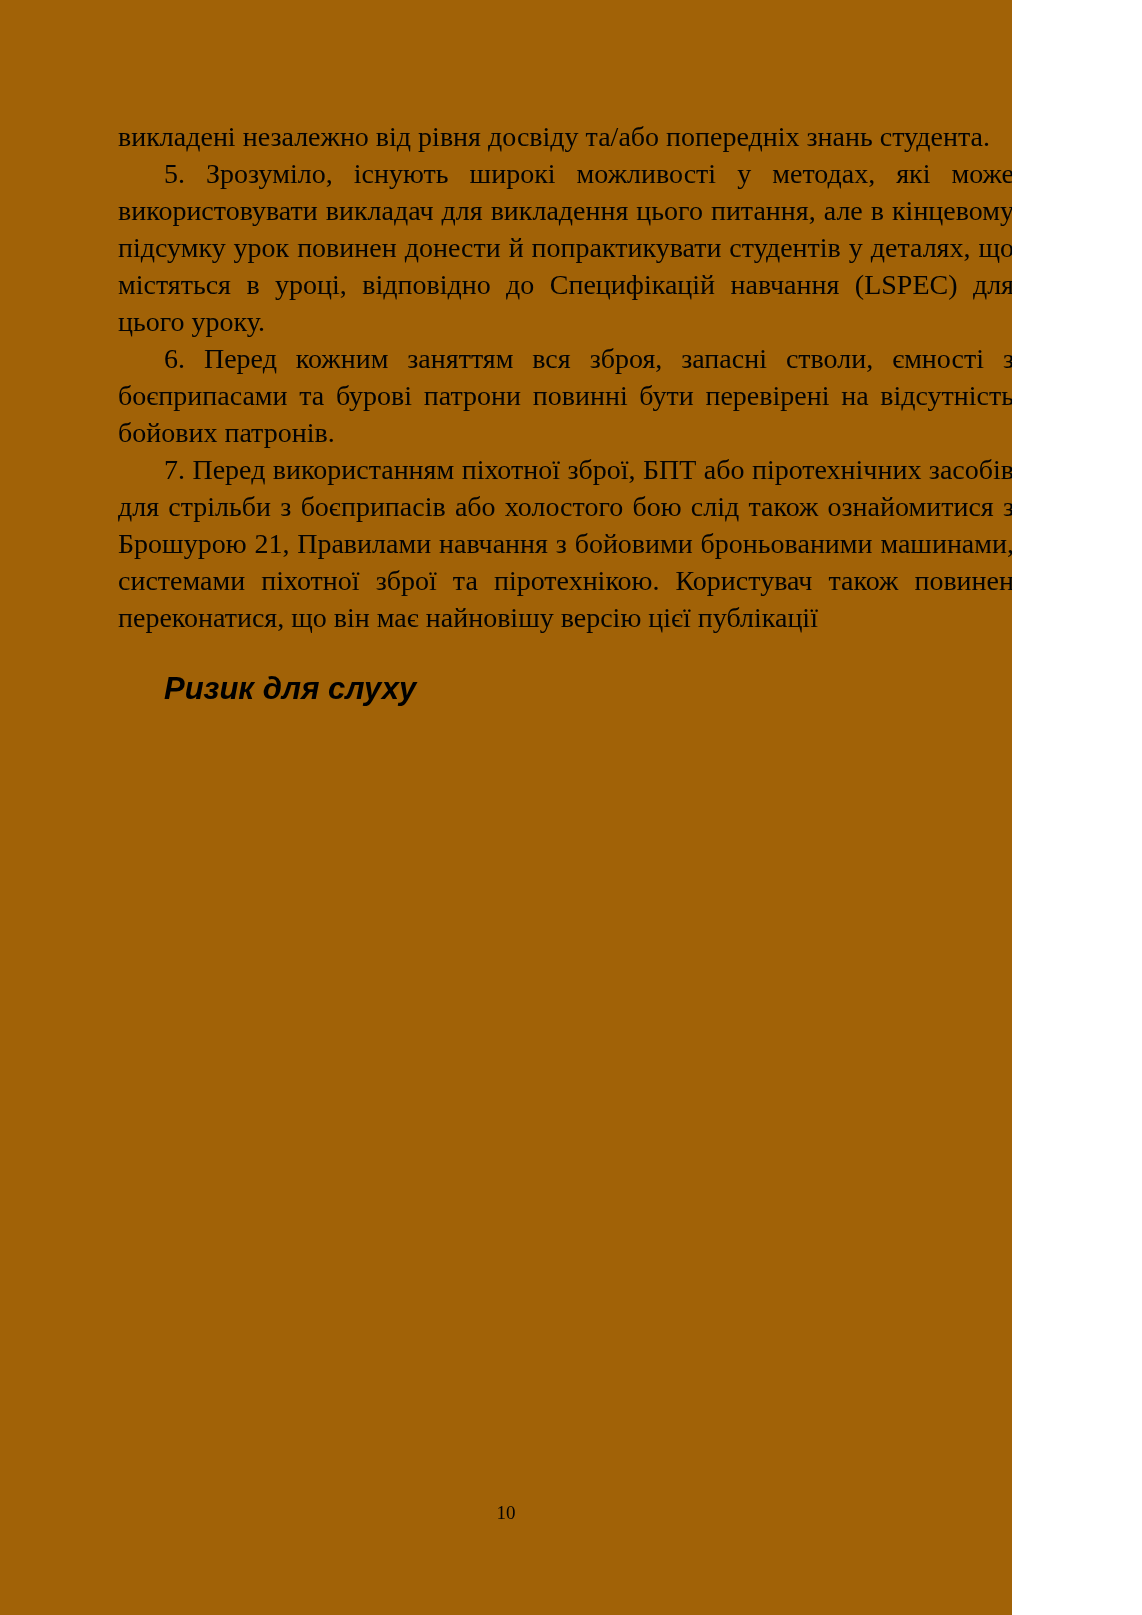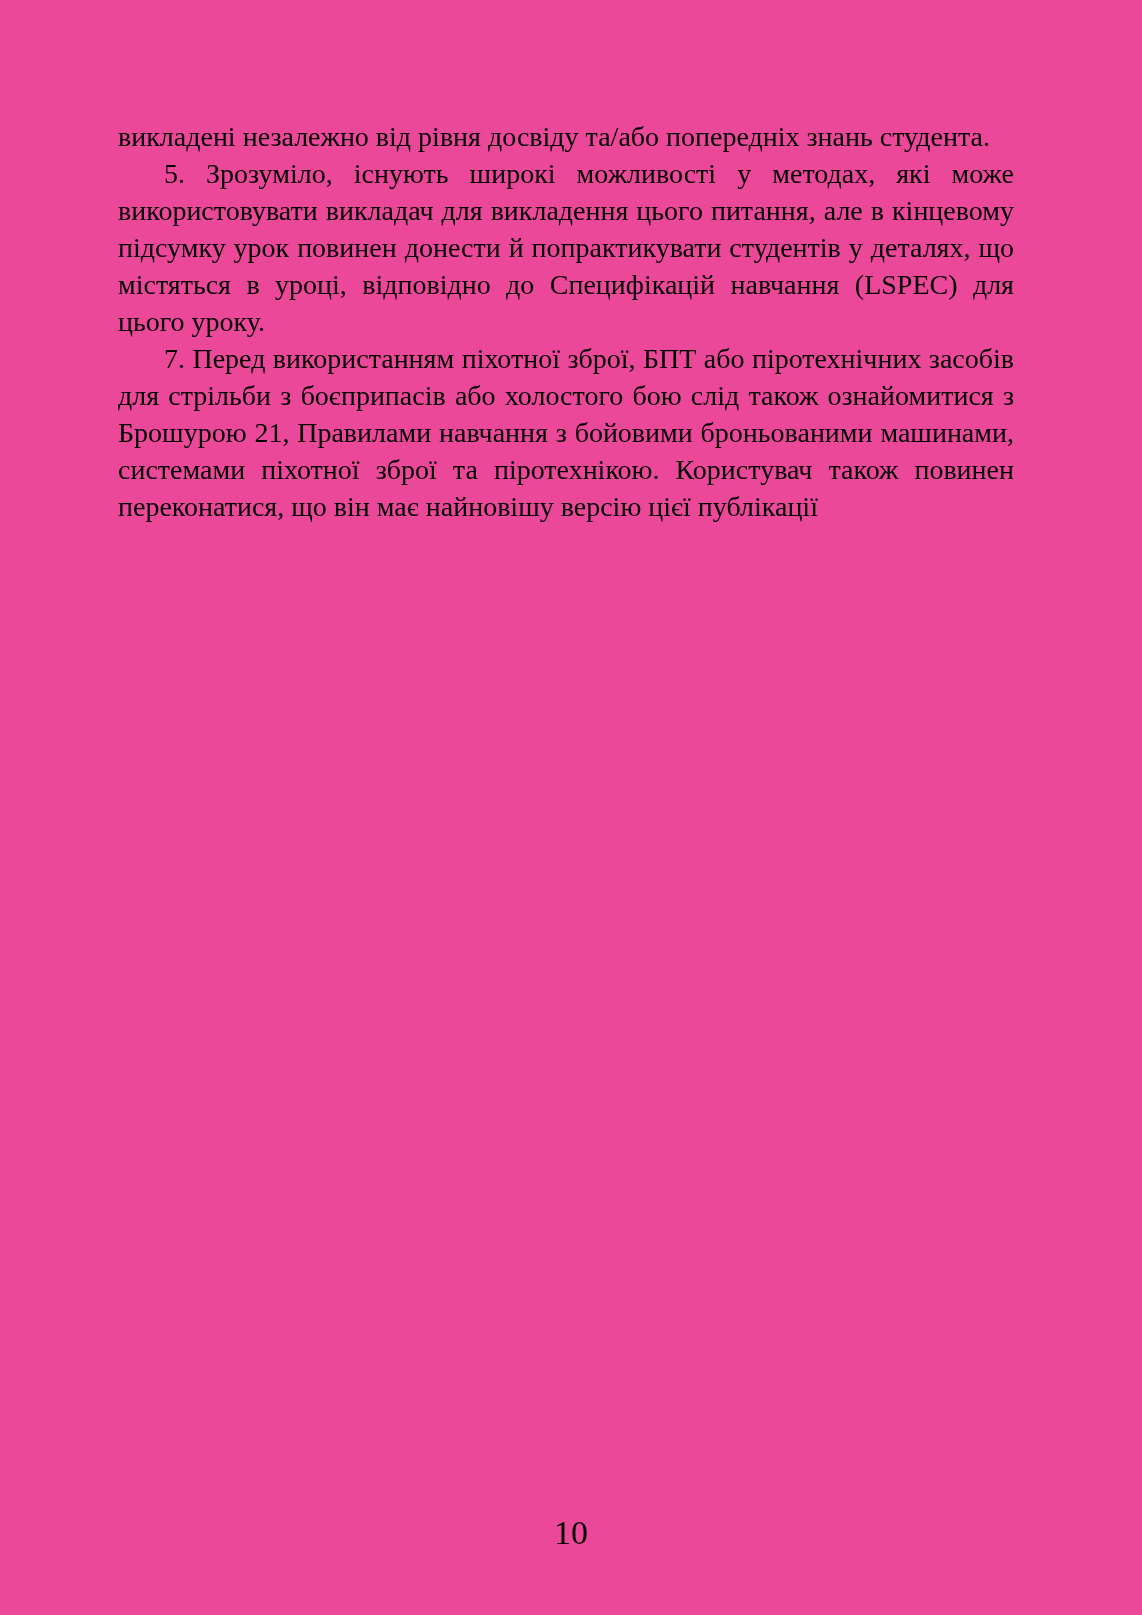--- a/index.html
+++ b/index.html
@@ -2,23 +2,23 @@
 <html><head>
 <meta charset="utf-8">
 <style>
   html, body {
     margin: 0;
     padding: 0;
     background: #ffffff;
   }
   .page {
     position: relative;
-    width: 1142px;
+    width: 1012px;
     height: 1615px;
-    background: #ec4899;
+    background: #a16207;
     color: #000000;
     font-family: "Liberation Serif", serif;
     overflow: hidden;
   }
   .content {
     position: absolute;
     left: 118px;
     top: 118px;
     width: 896px;
   }
@@ -42,36 +42,37 @@
     line-height: 38px;
     margin: 34px 0 26px 46px;
     color: #000000;
   }
   .page-number {
     position: absolute;
     left: 0;
     top: 1502px;
     width: 100%;
     text-align: center;
-    font-size: 34px;
+    font-size: 19px;
     color: #030303;
-    margin-top: 12px;
   }
 </style>
 </head>
 <body>
 
 <div class="page">
   <div class="content">
     <p class="para no-indent">викладені незалежно від рівня досвіду та/або попередніх знань студента.</p>
 
     <p class="para">5. Зрозуміло, існують широкі можливості у методах, які може використовувати викладач для викладення цього питання, але в кінцевому підсумку урок повинен донести й попрактикувати студентів у деталях, що містяться в уроці, відповідно до Специфікацій навчання (LSPEC) для цього уроку.</p>
 
 
 
+    <p class="para">6. Перед кожним заняттям вся зброя, запасні стволи, ємності з боєприпасами та бурові патрони повинні бути перевірені на відсутність бойових патронів.</p>
 
     <p class="para">7. Перед використанням піхотної зброї, БПТ або піротехнічних засобів для стрільби з боєприпасів або холостого бою слід також ознайомитися з Брошурою 21, Правилами навчання з бойовими броньованими машинами, системами піхотної зброї та піротехнікою. Користувач також повинен переконатися, що він має найновішу версію цієї публікації</p>
 
+    <h2 class="heading">Ризик для слуху</h2>
 
   </div>
 
   <div class="page-number">10</div>
 </div>
 
 </body></html>

